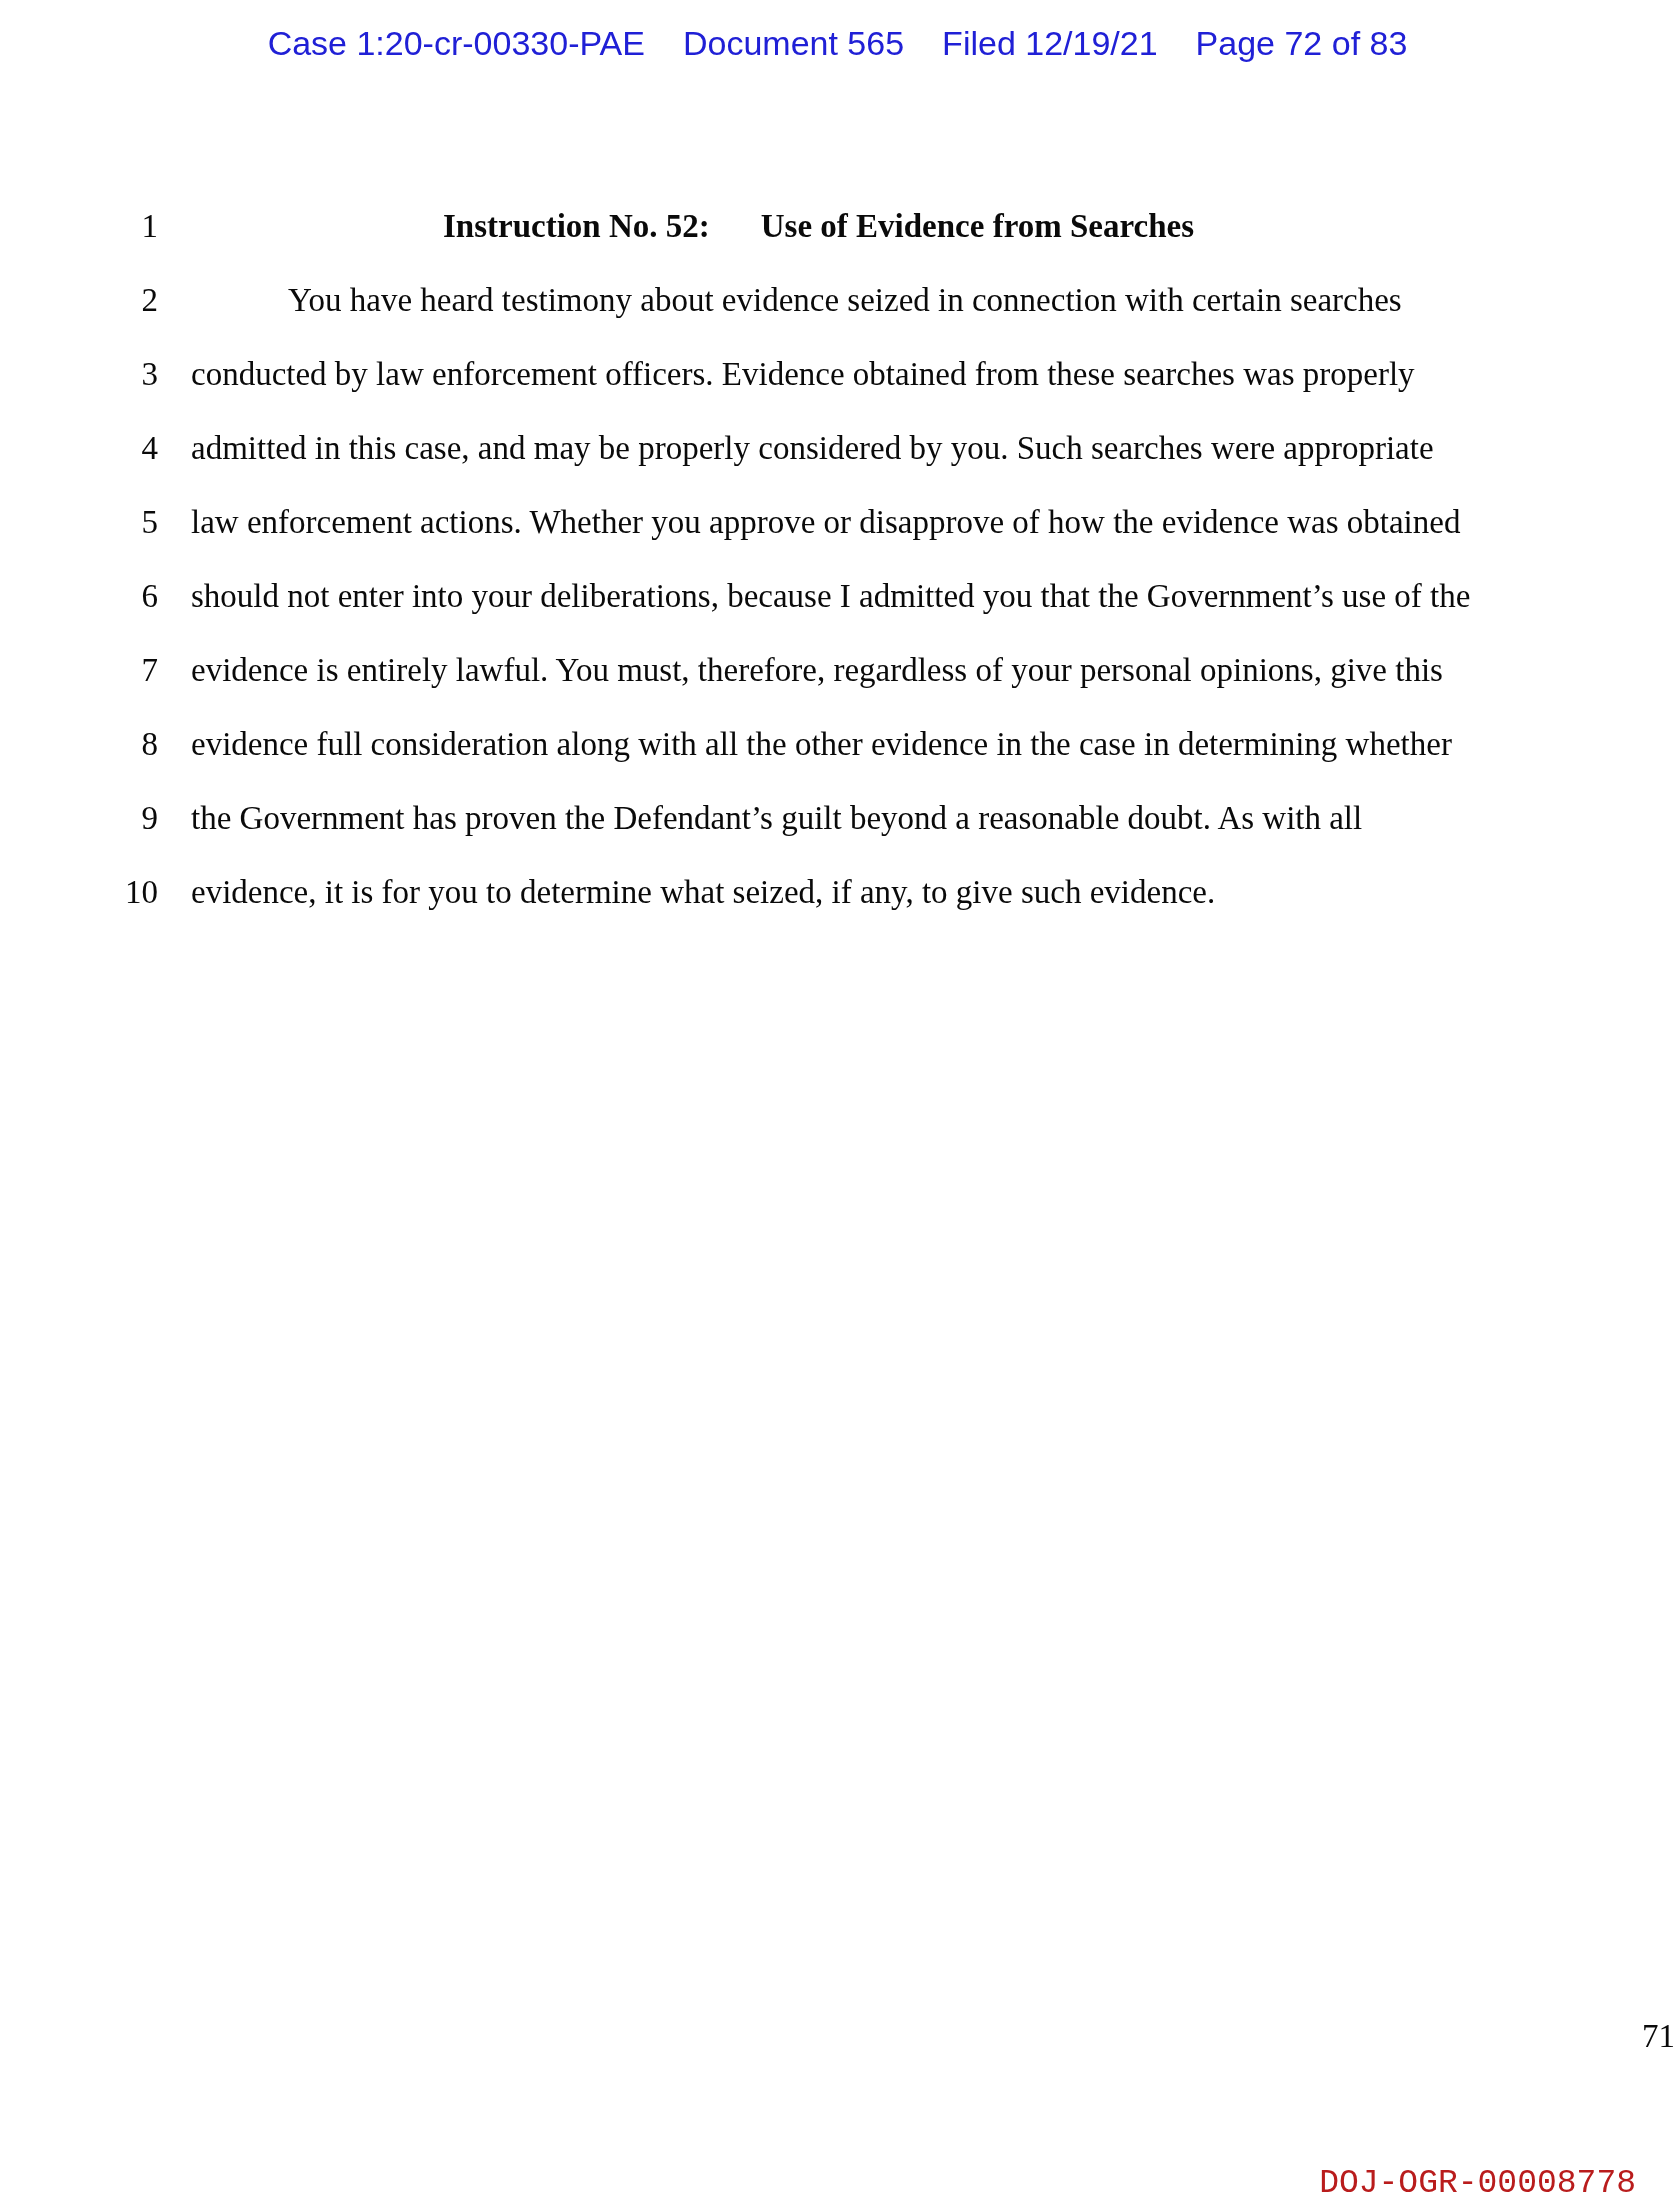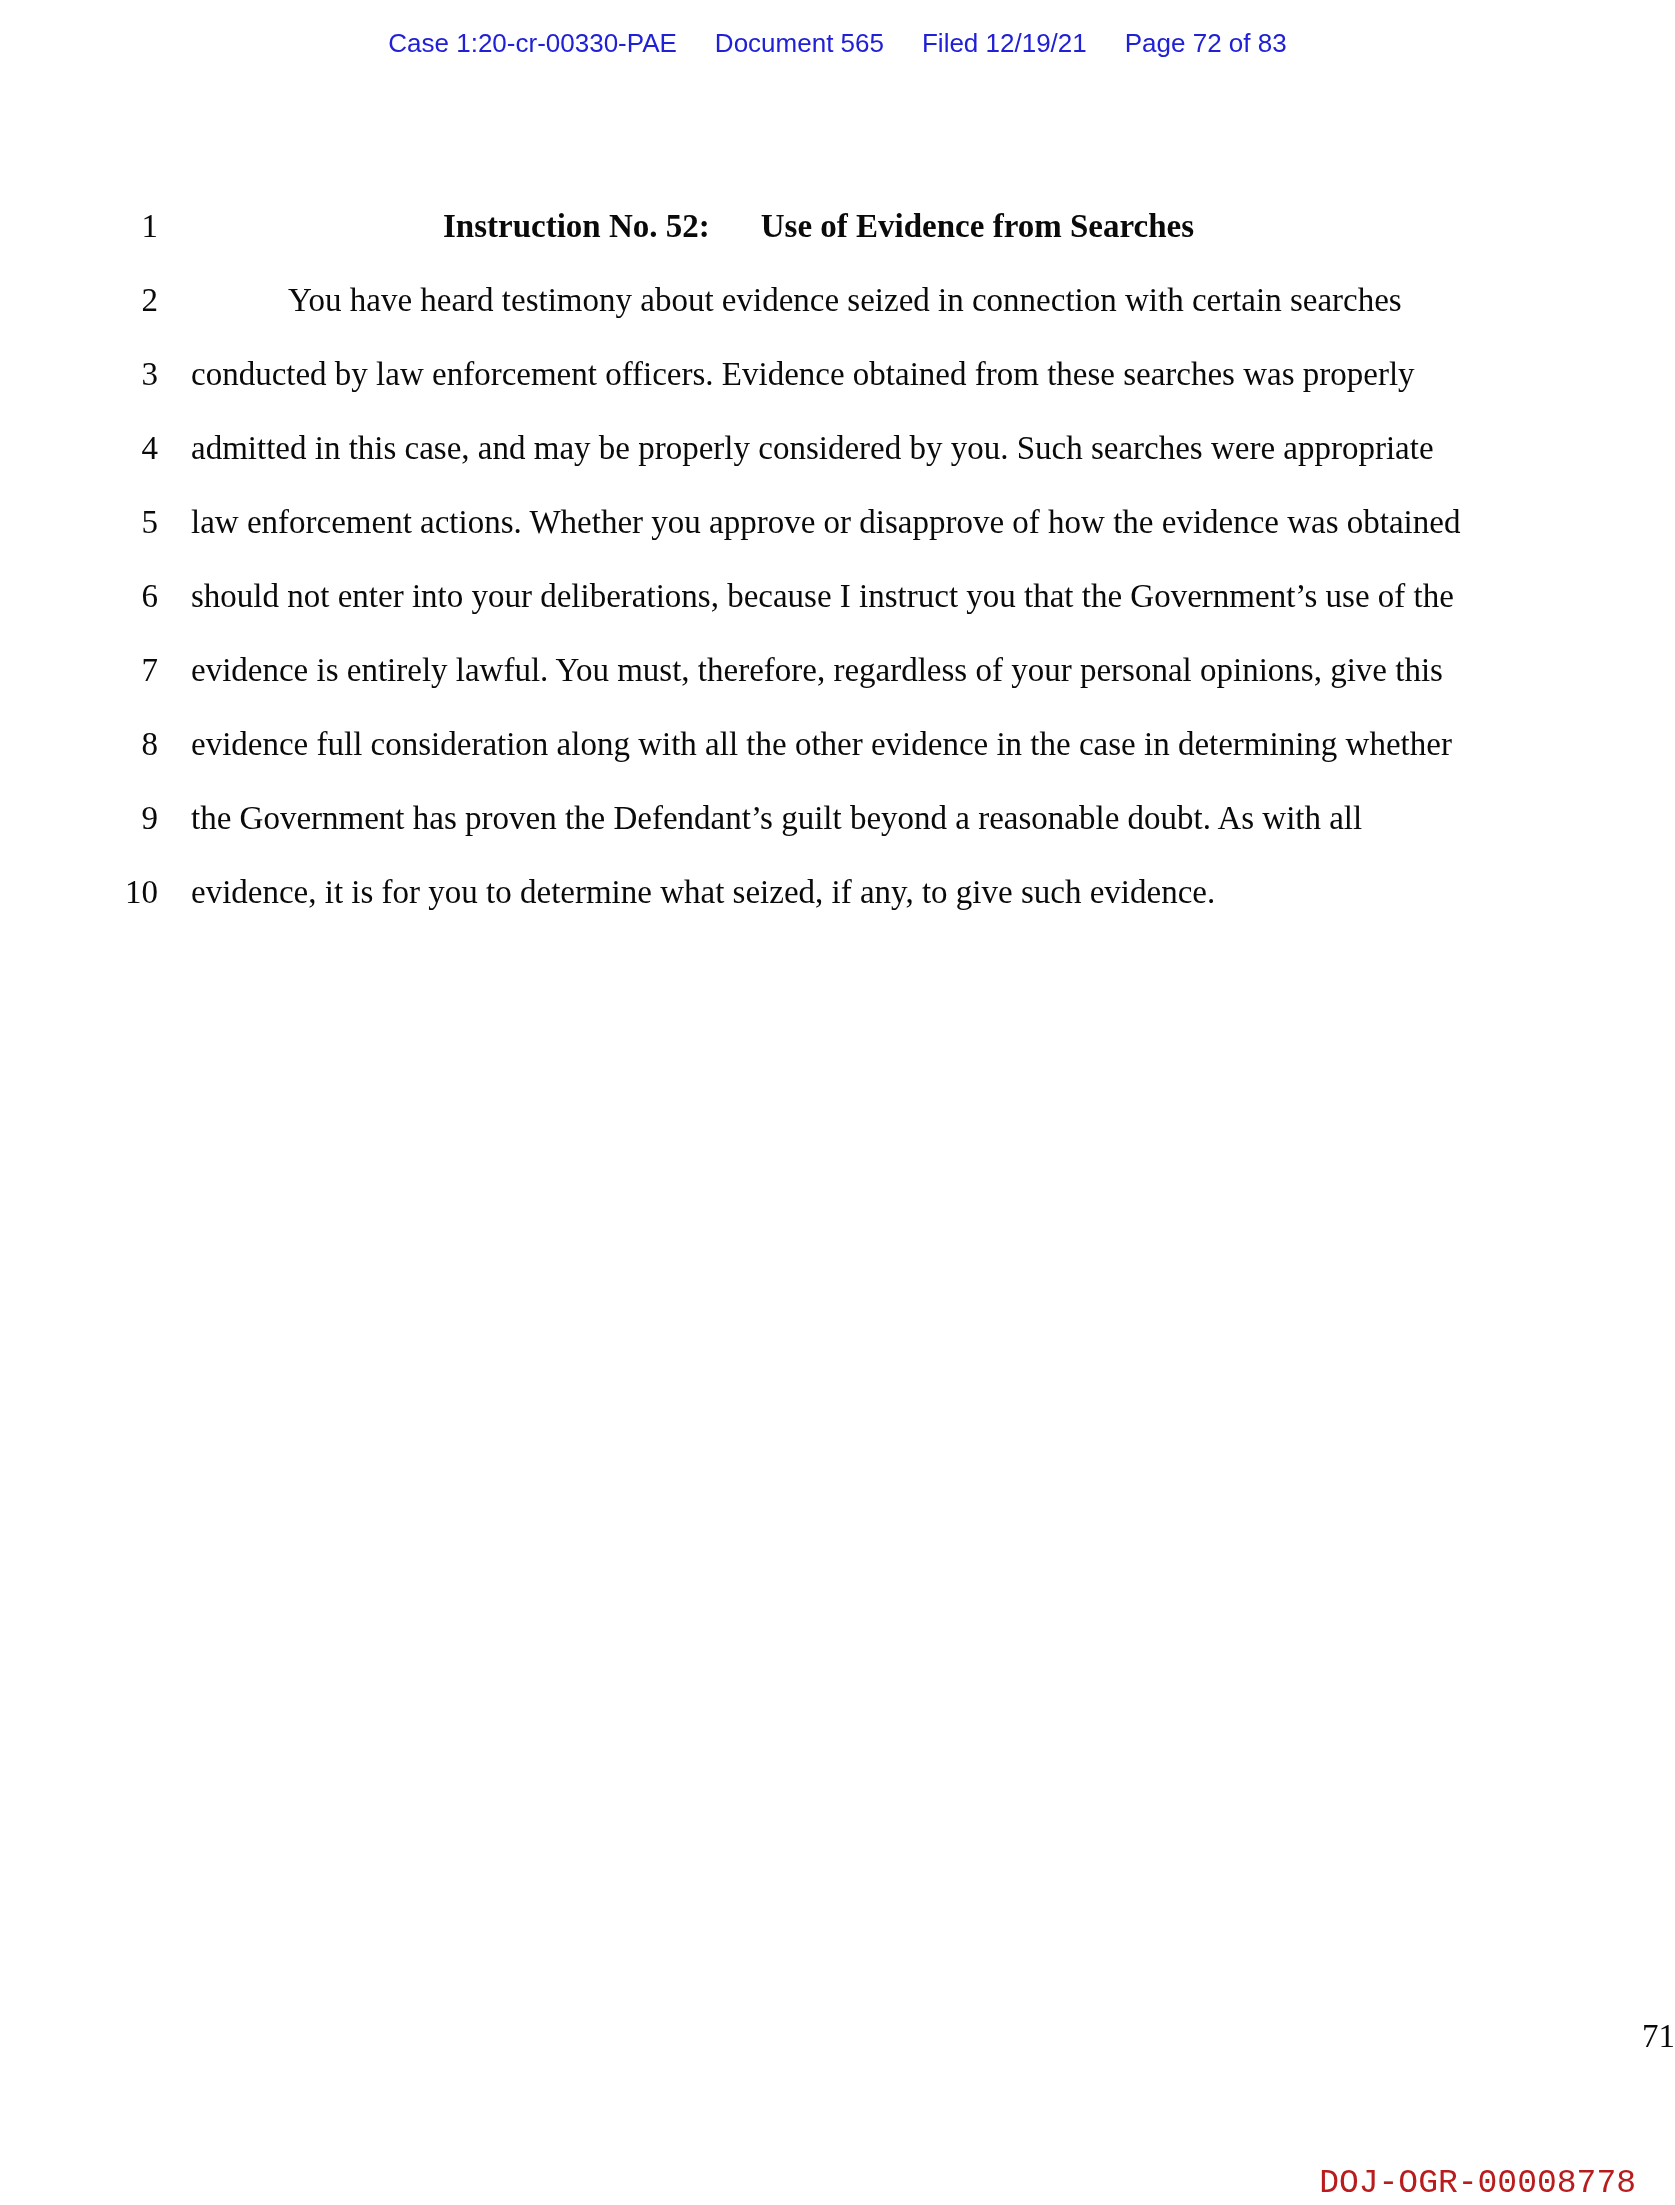--- a/index.html
+++ b/index.html
@@ -16,21 +16,21 @@
   
   .stamp-header {
     position: absolute;
     top: 28px;
     left: 0;
     width: 100%;
     display: flex;
     justify-content: center;
     gap: 38px;
     font-family: "Liberation Sans", sans-serif;
-    font-size: 26px;
+    font-size: 34px;
     line-height: 30px;
     color: #2020d6;
     white-space: nowrap;
   }
   
   .content {
     position: absolute;
     top: 189px;
     left: 0;
     width: 100%;
@@ -118,21 +118,21 @@
       <span class="text">admitted in this case, and may be properly considered by you. Such searches were appropriate</span>
     </div>
 
     <div class="line">
       <span class="num">5</span>
       <span class="text">law enforcement actions. Whether you approve or disapprove of how the evidence was obtained</span>
     </div>
 
     <div class="line">
       <span class="num">6</span>
-      <span class="text">should not enter into your deliberations, because I instruct you that the Government’s use of the</span>
+      <span class="text">should not enter into your deliberations, because I admitted you that the Government’s use of the</span>
     </div>
 
     <div class="line">
       <span class="num">7</span>
       <span class="text">evidence is entirely lawful. You must, therefore, regardless of your personal opinions, give this</span>
     </div>
 
     <div class="line">
       <span class="num">8</span>
       <span class="text">evidence full consideration along with all the other evidence in the case in determining whether</span>

